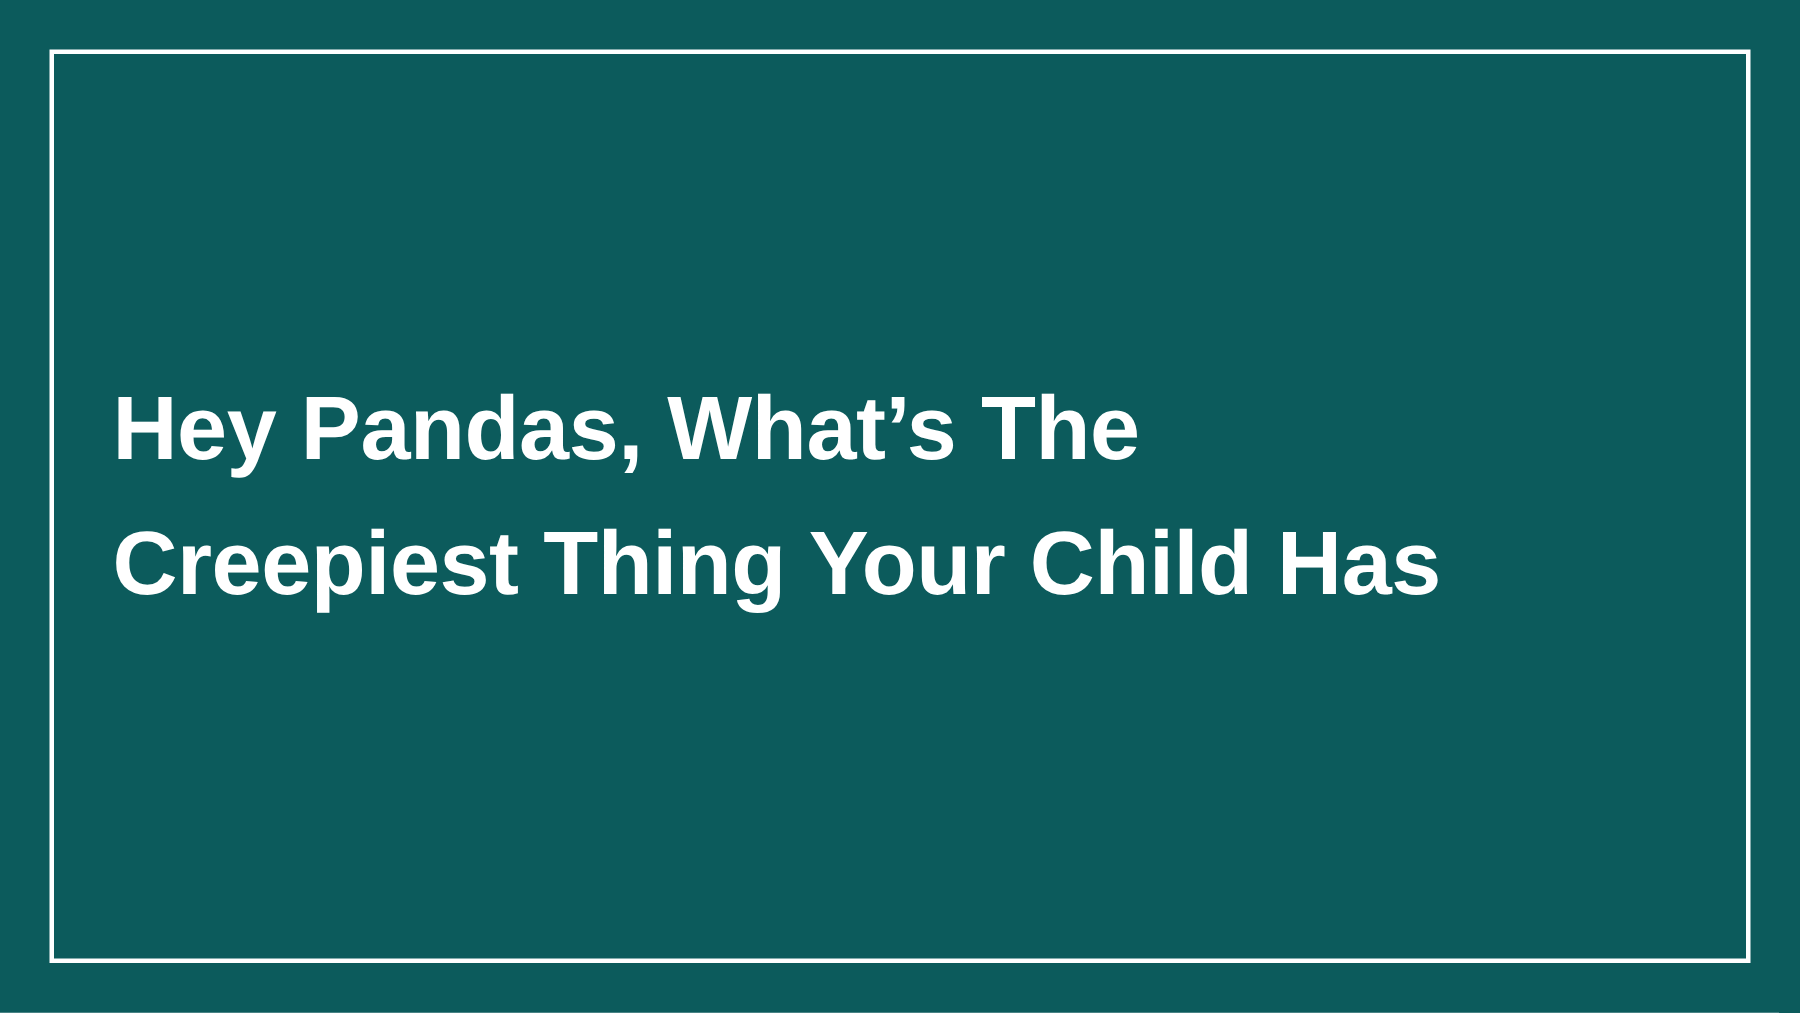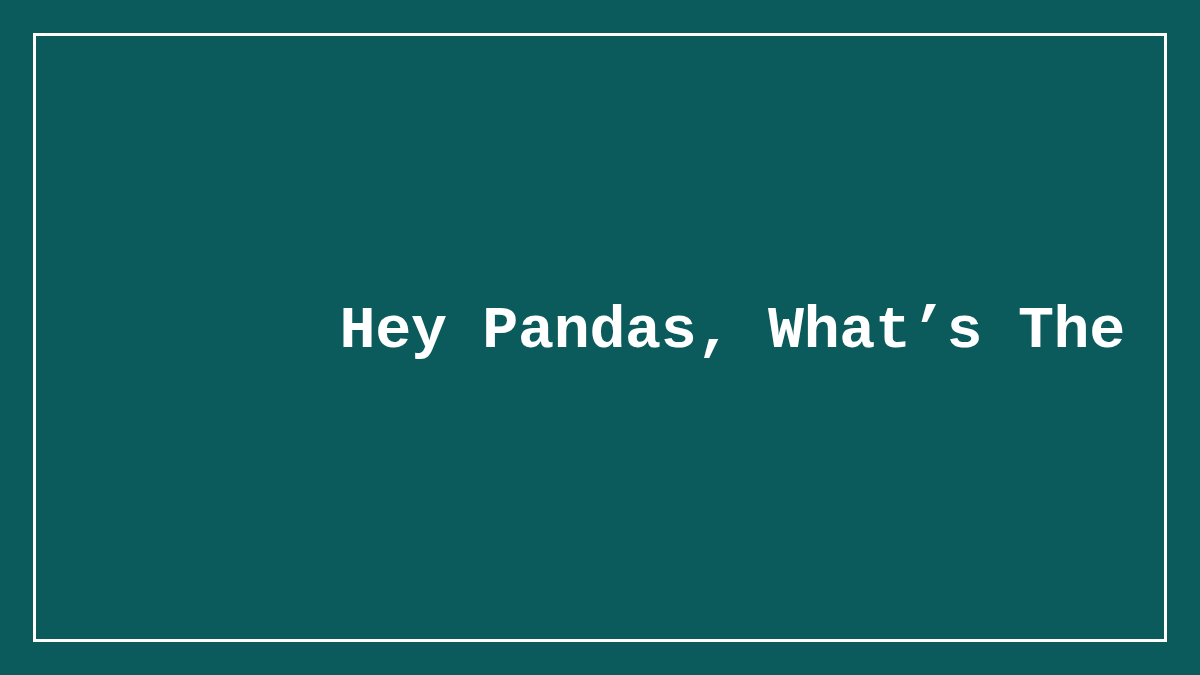--- a/index.html
+++ b/index.html
@@ -46,38 +46,39 @@
     display: flex;
     flex-direction: column;
     align-items: center;
     justify-content: center;
     padding: 0 42px;
   }
 
   .headline-line {
     display: block;
     width: 100%;
-    text-align: right;
+    text-align: left;
     color: #ffffff;
-    font-family: Liberation Mono, monospace;
+    font-family: Liberation Sans, sans-serif;
     font-weight: bold;
     font-size: 63px;
     line-height: 95px;
     letter-spacing: -0.3px;
     white-space: nowrap;
     -webkit-font-smoothing: antialiased;
   }
 
   #headline-line-1 { margin-top: -14px; }
   #headline-line-3 { margin-bottom: -6px; }
 </style>
 </head>
 <body>
 
 <div id="title-card" style="background-color: rgb(12, 91, 92);">
 
   <div id="card-frame" style="border: 3px solid rgb(255, 255, 255); left: 33px; top: 33px; width: 1134px; height: 609px;"></div>
 
   <div id="headline-block" style="left: 33px; top: 33px; width: 1134px; height: 609px;">
     <span id="headline-line-1" class="headline-line" style="color: rgb(255, 255, 255); font-size: 60px; line-height: 90px;">Hey Pandas, What’s The</span>
+    <span id="headline-line-2" class="headline-line" style="color: rgb(255, 255, 255); font-size: 60px; line-height: 90px;">Creepiest Thing Your Child Has</span>
   </div>
 
 </div>
 
 </body></html>

